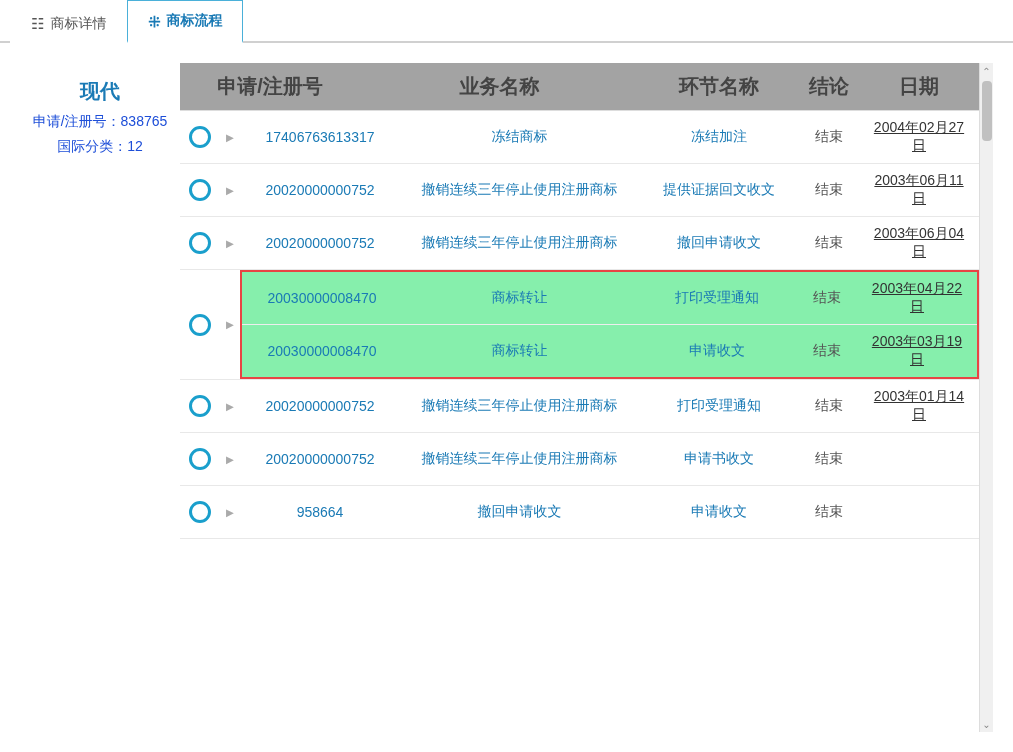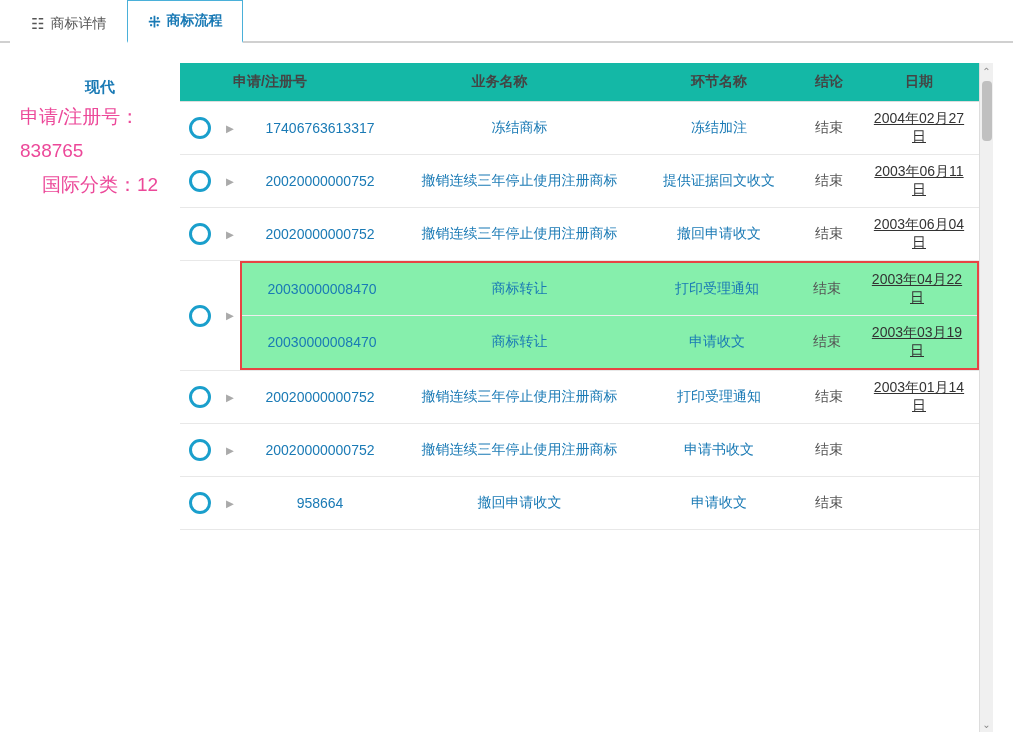--- a/index.html
+++ b/index.html
@@ -60,43 +60,43 @@
       display: flex;
       flex-direction: column;
       align-items: center;
       padding-top: 10px;
       color: #1a7ab5;
       font-size: 13px;
       line-height: 1.8;
     }
     .left-panel .brand-name {
       color: #1a7ab5;
-      font-size: 15px;
+      font-size: 20px;
       font-weight: bold;
     }
     .left-panel .info-line {
-      color: #ec4899;
-      font-size: 19px;
+      color: #1d4ed8;
+      font-size: 14px;
     }
     
     .table-area {
       flex: 1;
       display: flex;
       flex-direction: column;
       overflow: hidden;
     }
     .table-header {
       display: grid;
       grid-template-columns: 180px 1fr 160px 60px 120px;
-      background: #14b8a6;
+      background: #a3a3a3;
       padding: 10px 0;
       font-weight: bold;
       color: #444;
       border-bottom: 1px solid #ddd;
-      font-size: 14px;
+      font-size: 20px;
     }
     .table-header div {
       padding: 0 10px;
       text-align: center;
     }
     .table-body {
       overflow-y: auto;
       flex: 1;
       position: relative;
     }

